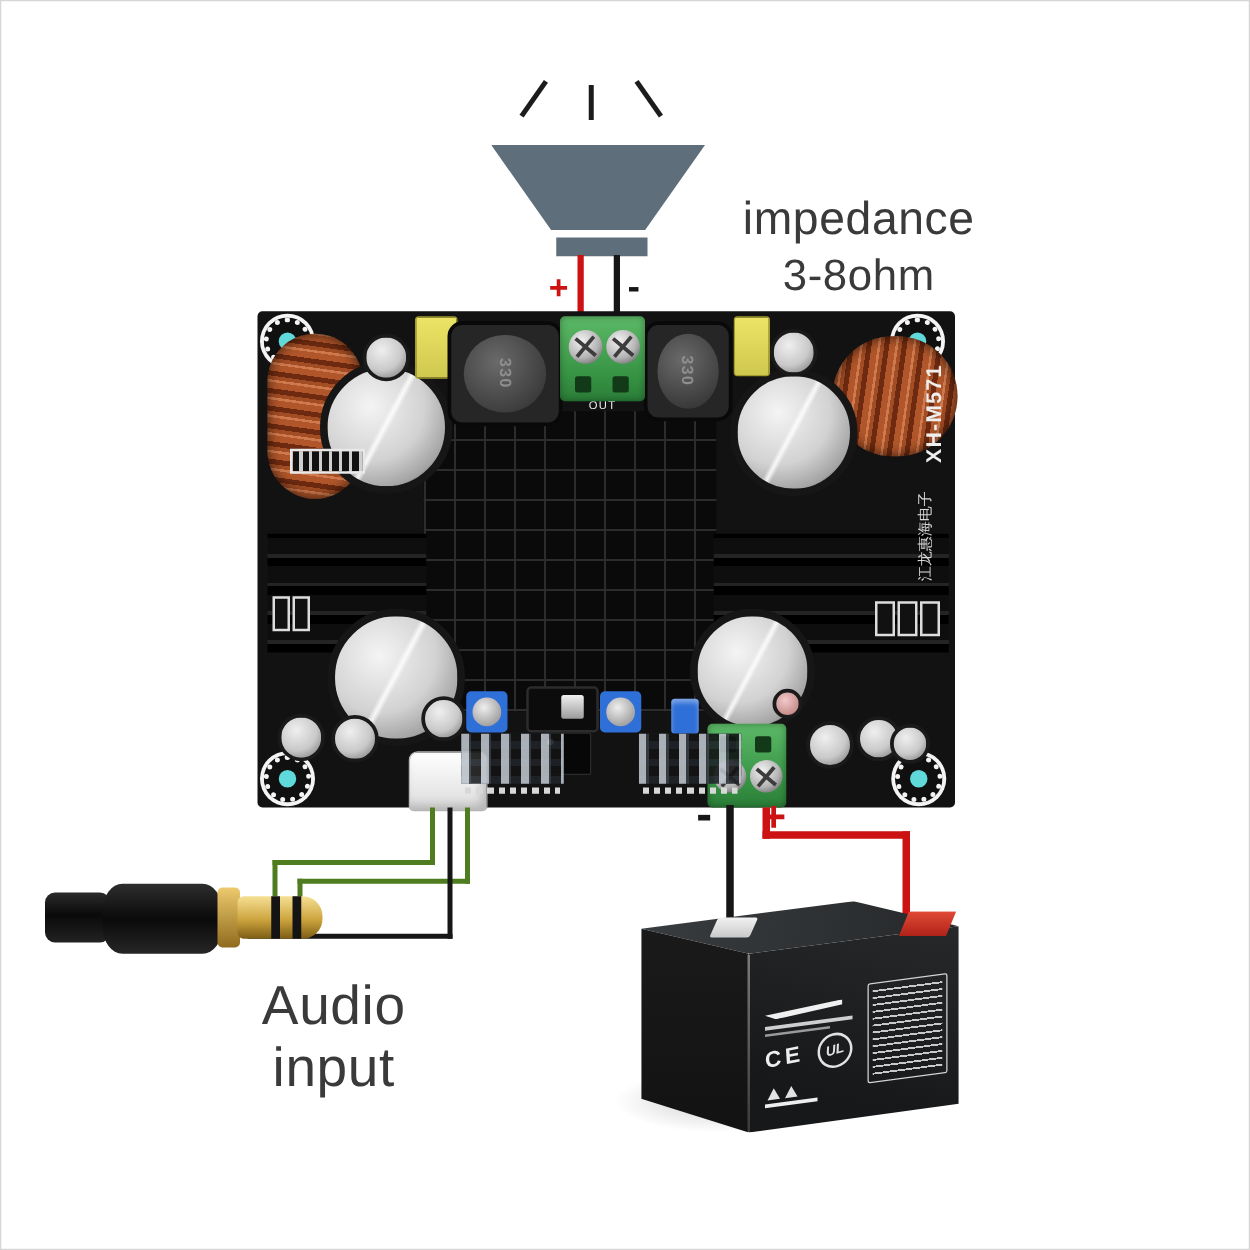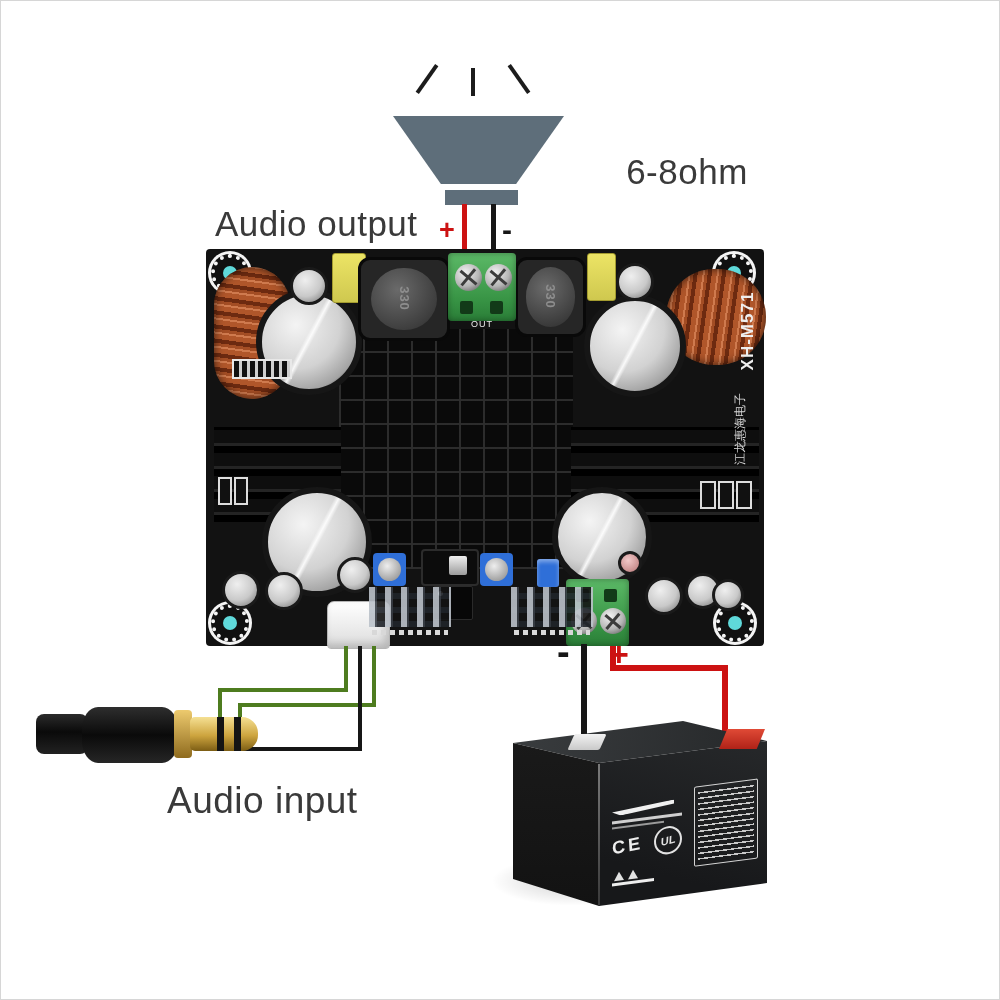--- a/index.html
+++ b/index.html
@@ -63,23 +63,23 @@
     </div>
     <div class="abs" style="left:392px;top:115px;width:171px;height:68px;background:#5e6e7a;clip-path:polygon(0 0,100% 0,72% 100%,28% 100%);"></div>
     <div class="abs" style="left:444px;top:189px;width:73px;height:15px;background:#5e6e7a;"></div>
   </div>
 
   <div class="wire w-red" style="left:461px;top:203px;width:5px;height:51px;"></div>
   <div class="wire w-black" style="left:490px;top:203px;width:5px;height:51px;"></div>
   <div class="ann" style="left:438px;top:214px;font-size:27px;font-weight:bold;color:#cc1212;">+</div>
   <div class="ann" style="left:501px;top:212px;font-size:30px;font-weight:bold;color:#161616;">-</div>
 
-  <div class="ann" style="left:214px;top:203px;font-size:35px;">Audio output</div>
   <div class="abs" style="left:555px;top:149px;width:262px;text-align:center;">
-    <div class="ann" style="position:static;font-size:35px;line-height:44px;">6-8ohm</div>
+    <div class="ann" style="position:static;font-size:37px;line-height:49px;">impedance</div>
+    <div class="ann" style="position:static;font-size:35px;line-height:44px;">3-8ohm</div>
   </div>
 
   <div id="board">
 
     <div class="hs-center" style="left:133px;top:80px;width:234px;height:240px;"></div>
     <div class="hs-fins" style="left:8px;top:178px;width:127px;height:95px;"></div>
     <div class="hs-fins" style="left:365px;top:178px;width:188px;height:95px;"></div>
 
     <div class="hole" style="left:2px;top:2px;">
         <div class="gear"></div>
@@ -190,21 +190,21 @@
   <div class="abs" style="left:35px;top:700px;width:225px;height:66px;">
     <div class="abs" style="left:0;top:13px;width:52px;height:40px;background:linear-gradient(180deg,#2b2b2b,#0a0a0a 45%,#222);border-radius:8px;"></div>
     <div class="abs" style="left:46px;top:6px;width:96px;height:56px;background:linear-gradient(180deg,#2e2e2e,#0a0a0a 50%,#262626);border-radius:16px/22px;"></div>
     <div class="abs" style="left:138px;top:9px;width:18px;height:48px;background:linear-gradient(180deg,#edca6e,#8f6b1e);border-radius:4px;"></div>
     <div class="abs" style="left:154px;top:16px;width:68px;height:34px;background:linear-gradient(180deg,#f5e093,#cda43e 55%,#7c5d14);border-radius:5px 16px 16px 5px;">
       <div class="abs" style="left:27px;top:0;width:7px;height:34px;background:#141414;"></div>
       <div class="abs" style="left:44px;top:0;width:7px;height:34px;background:#141414;"></div>
     </div>
   </div>
 
-  <div class="ann" style="left:166px;top:779px;width:200px;text-align:left;font-size:37px;">Audio input</div>
+  <div class="ann" style="left:166px;top:779px;width:200px;text-align:center;font-size:44px;">Audio input</div>
 
   <div class="wire w-black" style="left:580px;top:643px;width:6px;height:100px;"></div>
   <div class="wire w-red" style="left:609px;top:645px;width:6px;height:25px;"></div>
   <div class="wire w-red" style="left:609px;top:664px;width:118px;height:6px;"></div>
   <div class="wire w-red" style="left:721px;top:664px;width:6px;height:72px;"></div>
   <div class="ann" style="left:556px;top:630px;font-size:38px;font-weight:bold;color:#161616;">-</div>
   <div class="ann" style="left:608px;top:634px;font-size:34px;font-weight:bold;color:#cc1212;">+</div>
 
   <div class="abs" style="left:490px;top:855px;width:160px;height:50px;background:radial-gradient(ellipse at center,rgba(0,0,0,.18),transparent 70%);"></div>
   <div class="abs" style="left:505px;top:715px;width:268px;height:198px;">

